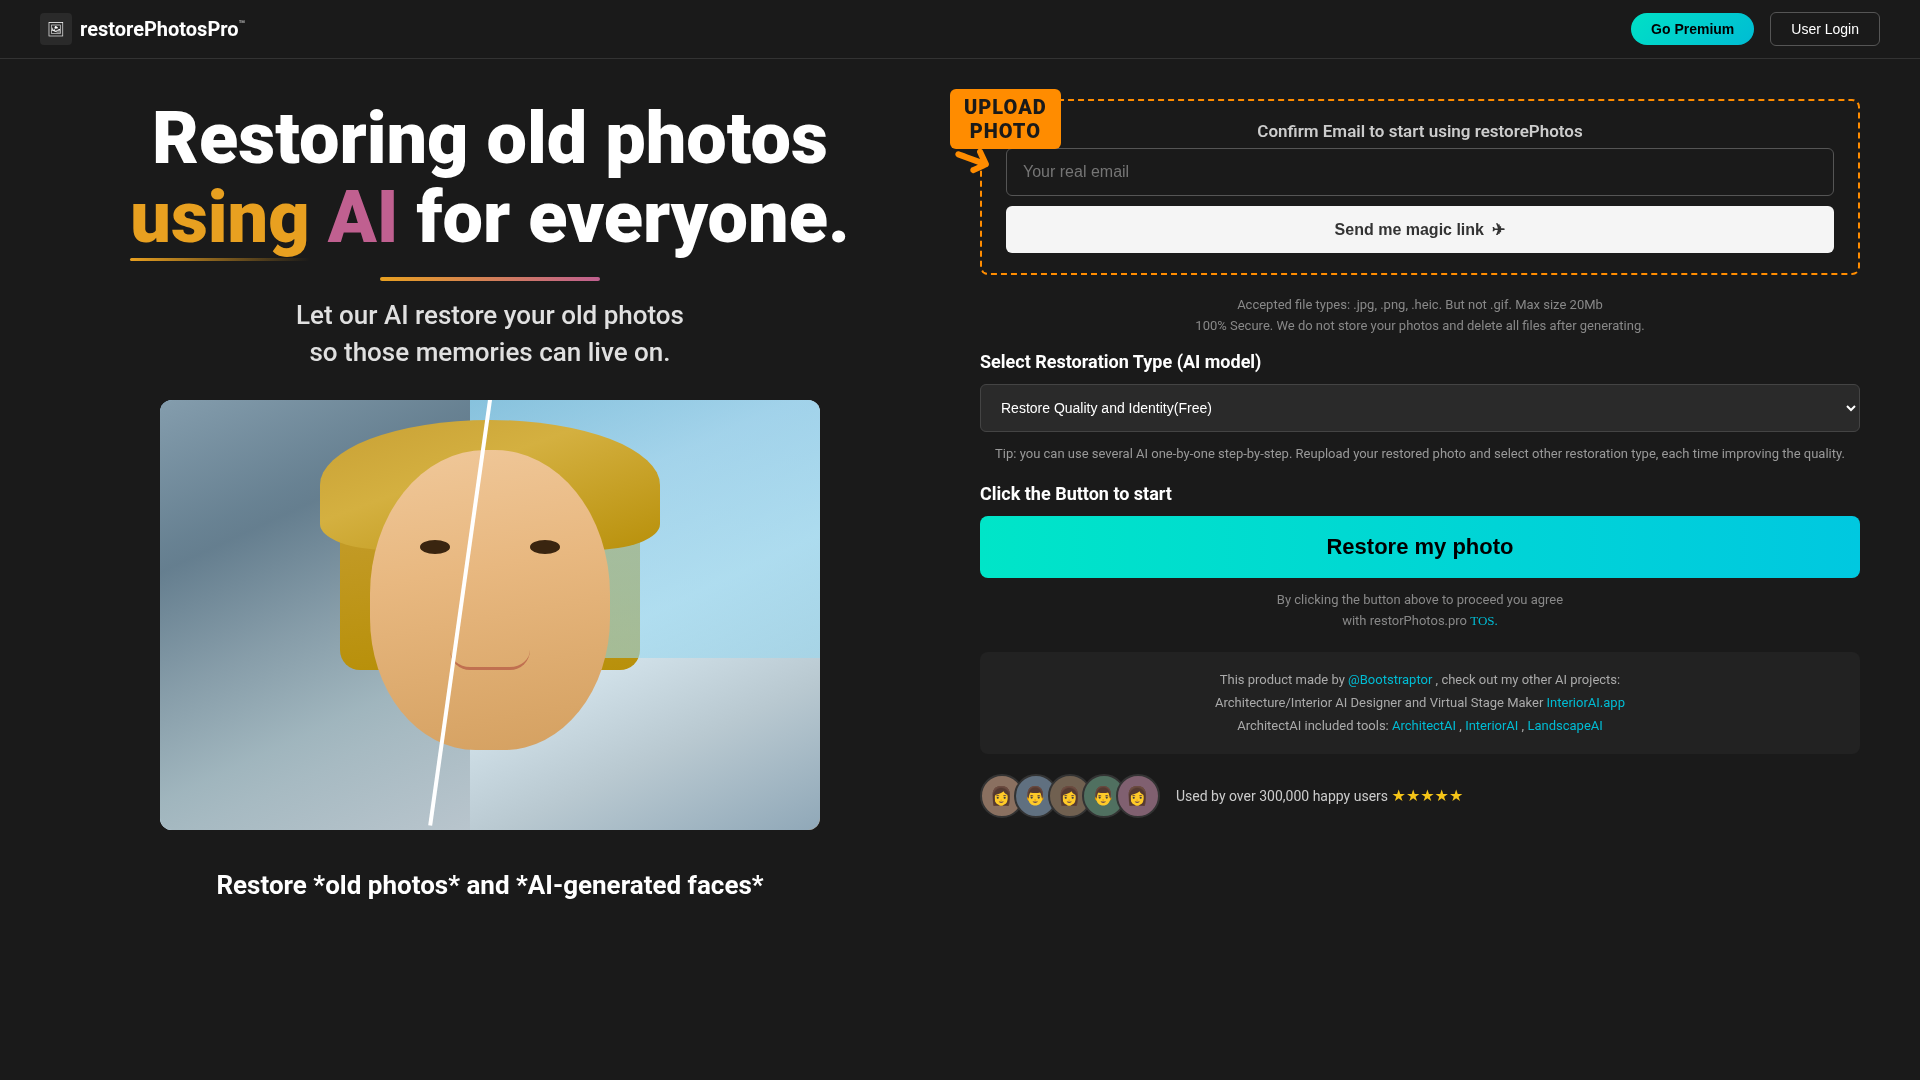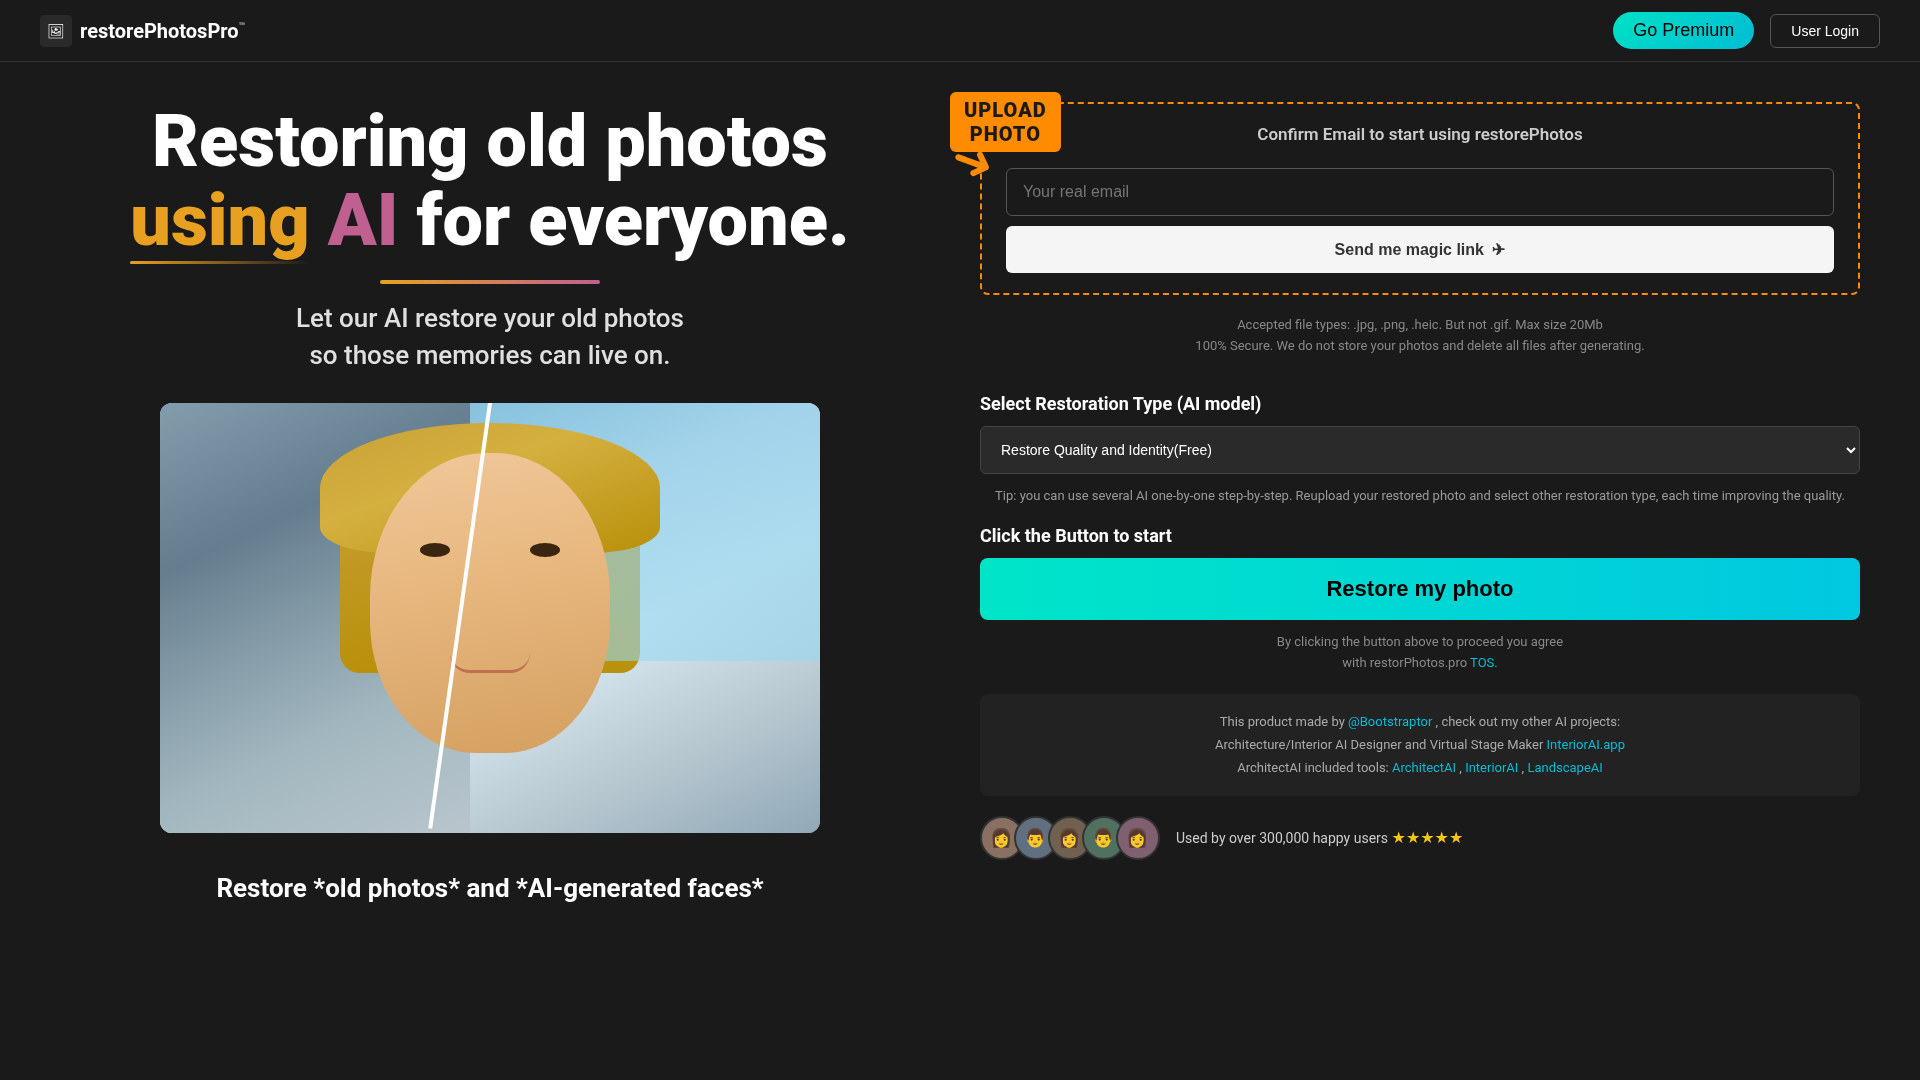--- a/index.html
+++ b/index.html
@@ -47,22 +47,22 @@
       display: flex;
       align-items: center;
       gap: 16px;
     }
     .btn-premium {
       background: linear-gradient(135deg, #00e0c6, #00bcd4);
       color: #000;
       border: none;
       padding: 8px 20px;
       border-radius: 20px;
-      font-size: 18px;
-      font-weight: 400;
+      font-size: 14px;
+      font-weight: 700;
       cursor: pointer;
     }
     .btn-login {
       background: transparent;
       color: #ffffff;
       border: 1px solid #555;
       padding: 8px 20px;
       border-radius: 6px;
       font-size: 14px;
       cursor: pointer;
@@ -171,21 +171,21 @@
       border-radius: 8px;
       padding: 20px 24px;
       background: #1a1a1a;
       margin-bottom: 20px;
     }
     .email-modal-title {
       text-align: center;
       font-size: 17px;
       font-weight: 600;
       color: #cccccc;
-      margin-bottom: 24px;
+      margin-bottom: 7px;
     }
     .email-input {
       width: 100%;
       padding: 14px 16px;
       border-radius: 6px;
       border: 1px solid #555;
       background: #1a1a1a;
       color: #888;
       font-size: 16px;
       margin-bottom: 10px;
@@ -204,21 +204,21 @@
       display: flex;
       align-items: center;
       justify-content: center;
       gap: 8px;
     }
 
     .accepted-text {
       text-align: center;
       font-size: 13px;
       color: #888;
-      margin-bottom: 36px;
+      margin-bottom: 14px;
       line-height: 1.6;
     }
 
     
     .section-label {
       font-size: 18px;
       font-weight: 700;
       color: #ffffff;
       margin-bottom: 12px;
     }
@@ -261,21 +261,21 @@
       cursor: pointer;
       margin-bottom: 12px;
     }
     .tos-text {
       text-align: center;
       font-size: 13px;
       color: #888;
       margin-bottom: 20px;
       line-height: 1.6;
     }
-    .tos-text a { color: #00bcd4; text-decoration: none; }
+    .tos-text a { color: #00bcd4; text-decoration: none; font-family: Liberation Serif, serif; }
 
     
     .product-info {
       background: #222;
       border-radius: 8px;
       padding: 16px 20px;
       font-size: 13px;
       color: #aaa;
       line-height: 1.8;
       text-align: center;

